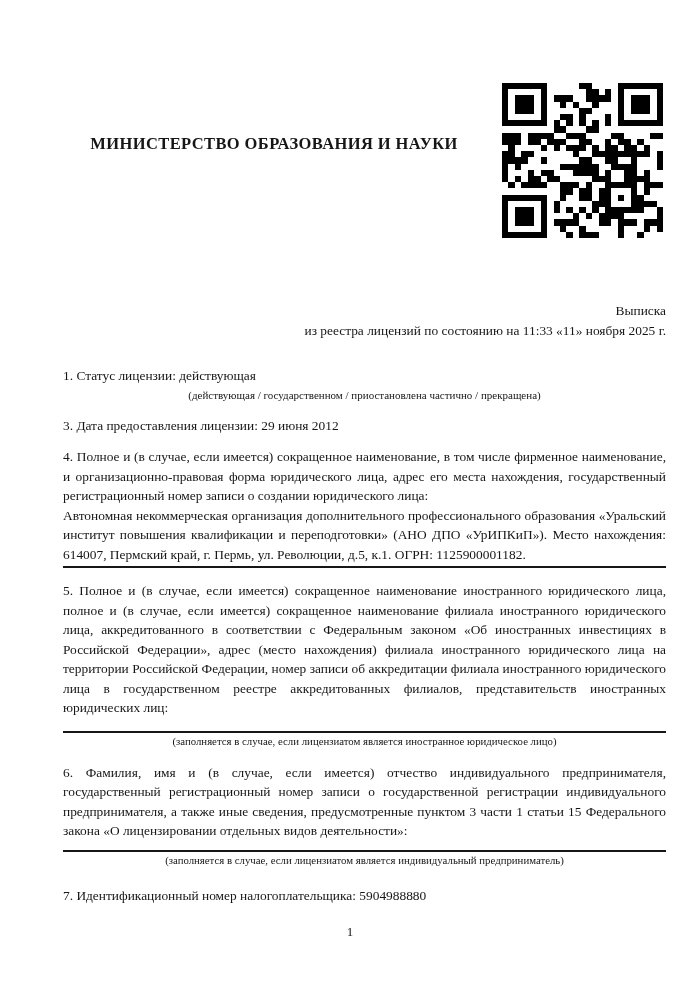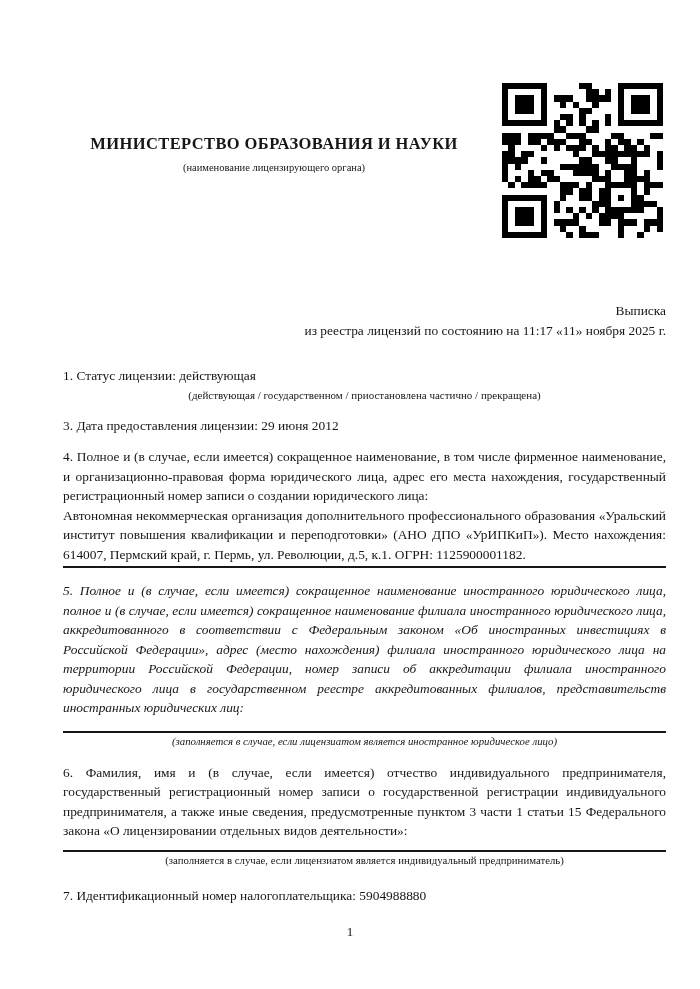--- a/index.html
+++ b/index.html
@@ -34,40 +34,39 @@
   .caption{text-align:center;font-size:10.8px;line-height:14px;}
   .caption-big{text-align:center;font-size:11px;line-height:15px;}
   .rule{border-top:2px solid #161616;height:0;}
   .it1{margin-top:26px;}
   .it1 .caption-big{margin-top:2px;}
   .it2{margin-top:13px;}
   .it3{margin-top:13px;}
   .it4{margin-top:12px;}
   .it4 .rule{margin-top:2px;}
   .it4 .caption{margin-top:1px;}
-  .it5{margin-top:13px;font-style:italic;}
+  .it5{margin-top:13px;}
   .it5 .rule{margin-top:13px;}
   .it5 .caption{margin-top:1px;}
   .it6{margin-top:15px;}
   .it6 .rule{margin-top:9px;}
   .it6 .caption{margin-top:1px;}
   .it7{margin-top:19px;}
   .page-num{
     position:absolute;top:924px;left:0;width:700px;
     text-align:center;font-size:13px;
   }
 </style>
 </head>
 <body>
 
 <div class="page">
 
   <div class="hdr">
     <div class="hdr-line">МИНИСТЕРСТВО ОБРАЗОВАНИЯ И НАУКИ</div>
-    <div class="hdr-cap">(наименование лицензирующего органа)</div>
   </div>
 
   <div class="qr">
     <svg id="qr-svg" viewBox="0 0 25 25" preserveAspectRatio="none" shape-rendering="crispEdges" aria-hidden="true">
         <rect x="0" y="0" width="1" height="1" fill="#000000"></rect>
         <rect x="1" y="0" width="1" height="1" fill="#000000"></rect>
         <rect x="2" y="0" width="1" height="1" fill="#000000"></rect>
         <rect x="3" y="0" width="1" height="1" fill="#000000"></rect>
         <rect x="4" y="0" width="1" height="1" fill="#000000"></rect>
         <rect x="5" y="0" width="1" height="1" fill="#000000"></rect>
@@ -380,21 +379,21 @@
         <rect x="14" y="24" width="1" height="1" fill="#000000"></rect>
         <rect x="18" y="24" width="1" height="1" fill="#000000"></rect>
         <rect x="21" y="24" width="1" height="1" fill="#000000"></rect>
       </svg>
   </div>
 
   <div class="content">
 
     <div class="doc-title">
       <div>Выписка</div>
-      <div>из реестра лицензий по состоянию на 11:17 «11» ноября 2025 г.</div>
+      <div>из реестра лицензий по состоянию на 11:33 «11» ноября 2025 г.</div>
     </div>
 
     <div class="it1">
       <div class="line">1. Статус лицензии: действующая</div>
       <div class="caption-big">(действующая / государственном / приостановлена частично / прекращена)</div>
     </div>
 
 
     <div class="it3">
       <div class="line">3. Дата предоставления лицензии: 29 июня 2012</div>

